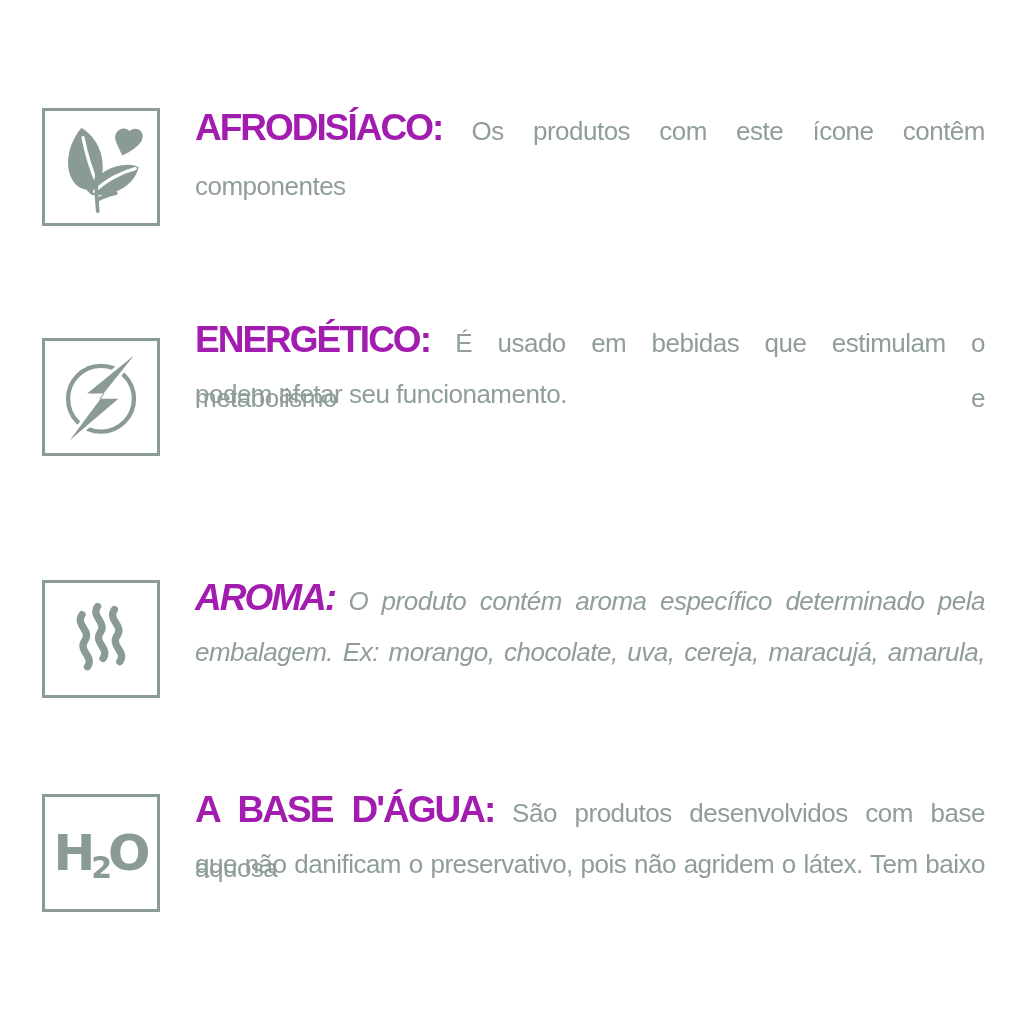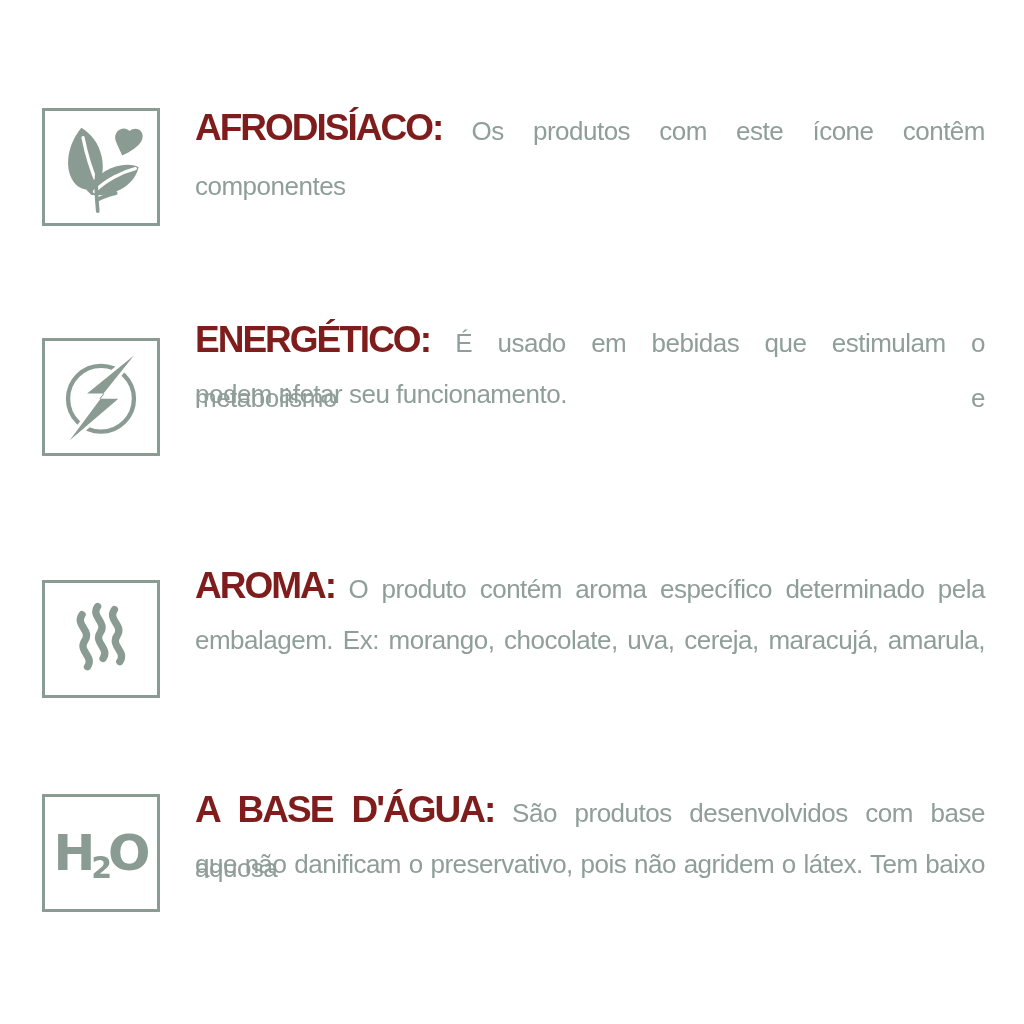--- a/index.html
+++ b/index.html
@@ -31,21 +31,21 @@
     height: 55px;
     color: #8F9E98;
     text-align: justify;
     text-align-last: justify;
   }
   .line.end { text-align-last: left; }
   .hd {
     font-weight: bold;
     font-size: 37px;
     letter-spacing: -2px;
-    color: #7f1d1d;
+    color: #a21caf;
   }
   .h2o {
     display: flex; align-items: center; justify-content: center;
     font-family: "DejaVu Sans", sans-serif;
     font-weight: bold;
     color: #8A9B93;
     letter-spacing: -2px;
   }
   .h2o .big { font-size: 50px; line-height: 50px; }
   .h2o .sub { font-size: 30px; line-height: 30px; position: relative; top: 15px; margin: 0 -2px; }
@@ -96,21 +96,21 @@
     <span>
       <svg width="98" height="98" viewBox="0 0 120 120">
         <g transform="rotate(-6 60 60)" fill="none" stroke="#8A9B93" stroke-width="9" stroke-linecap="round">
           <path d="M40 28 C30 40, 50 48, 40 60 C30 72, 50 80, 40 92"></path>
           <path d="M60 20 C50 32, 70 40, 60 52 C50 64, 70 72, 60 84"></path>
           <path d="M80 26 C70 38, 90 46, 80 58 C70 70, 90 78, 80 90"></path>
         </g>
       </svg>
     </span>
   </div>
-  <div class="textblock" style="top:558px;">
+  <div class="textblock" style="top:570px;font-style:italic;">
     <div class="line">
       <span class="hd">AROMA:</span>
       <span>O produto contém aroma específico determinado pela</span>
     </div>
     <div class="line">embalagem. Ex: morango, chocolate, uva, cereja, maracujá, amarula,</div>
   </div>
 
   <div class="iconbox" style="top:794px;">
     <span class="h2o">
       <span class="big">H</span>

